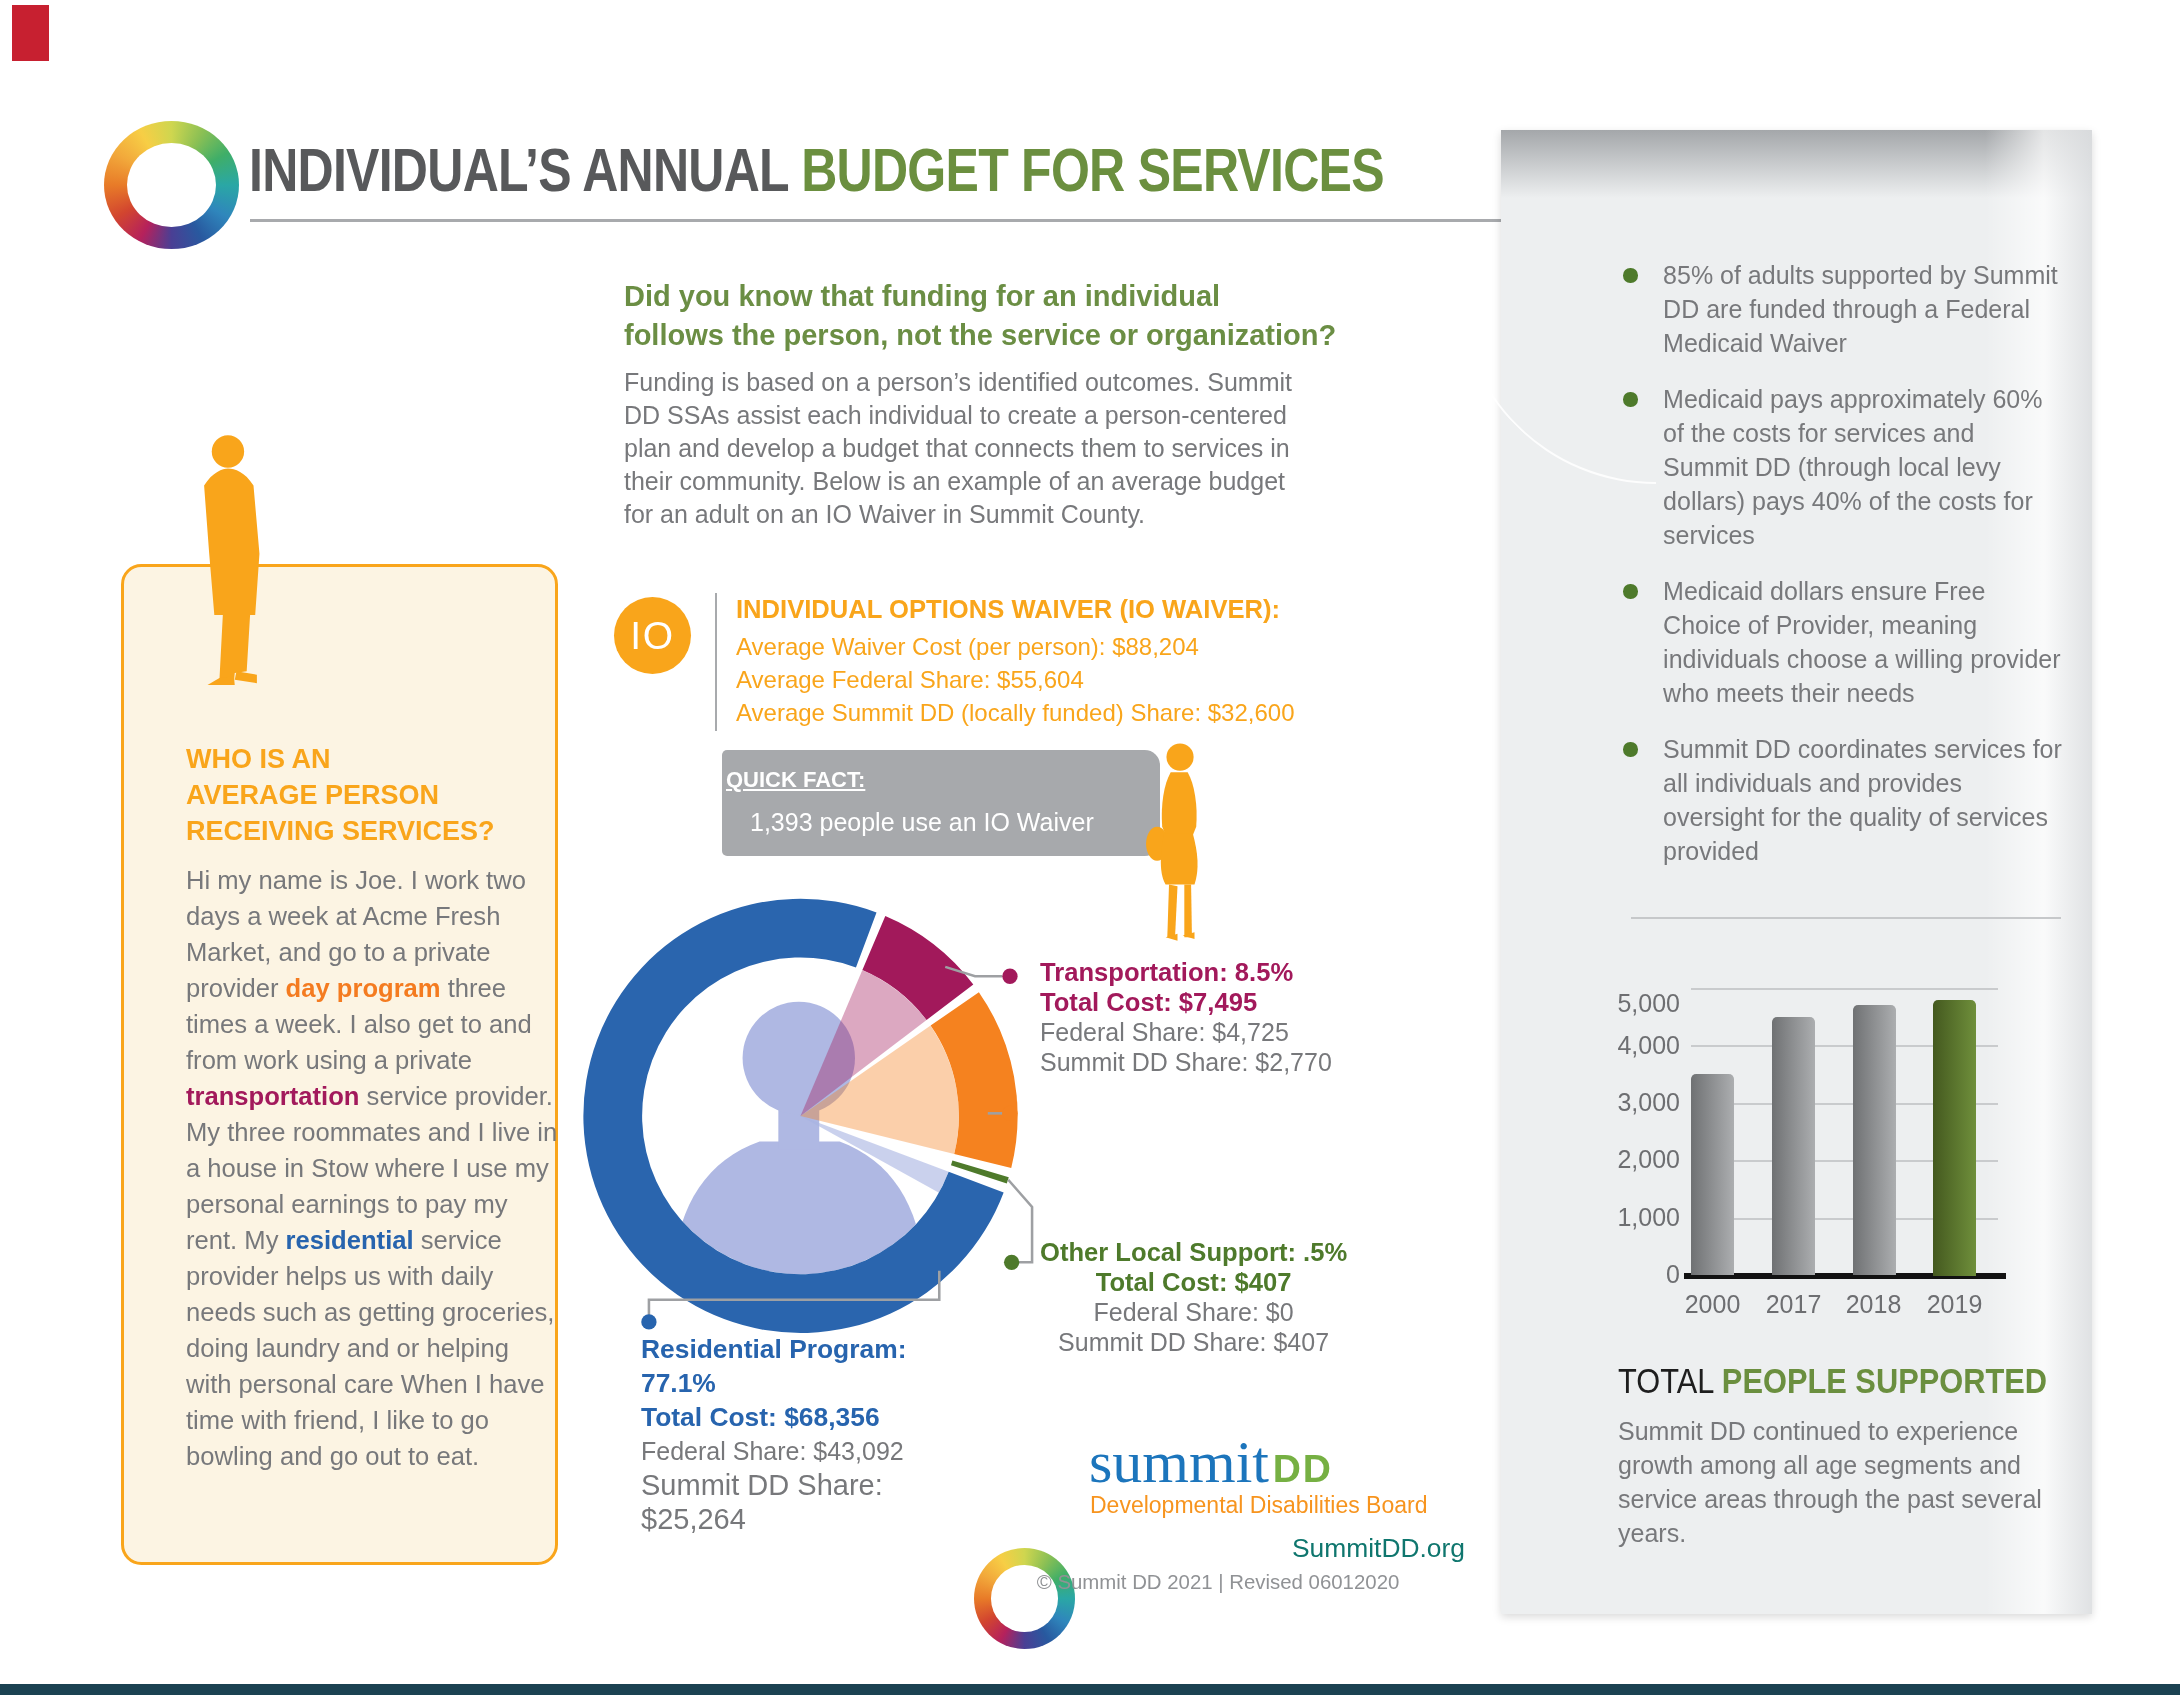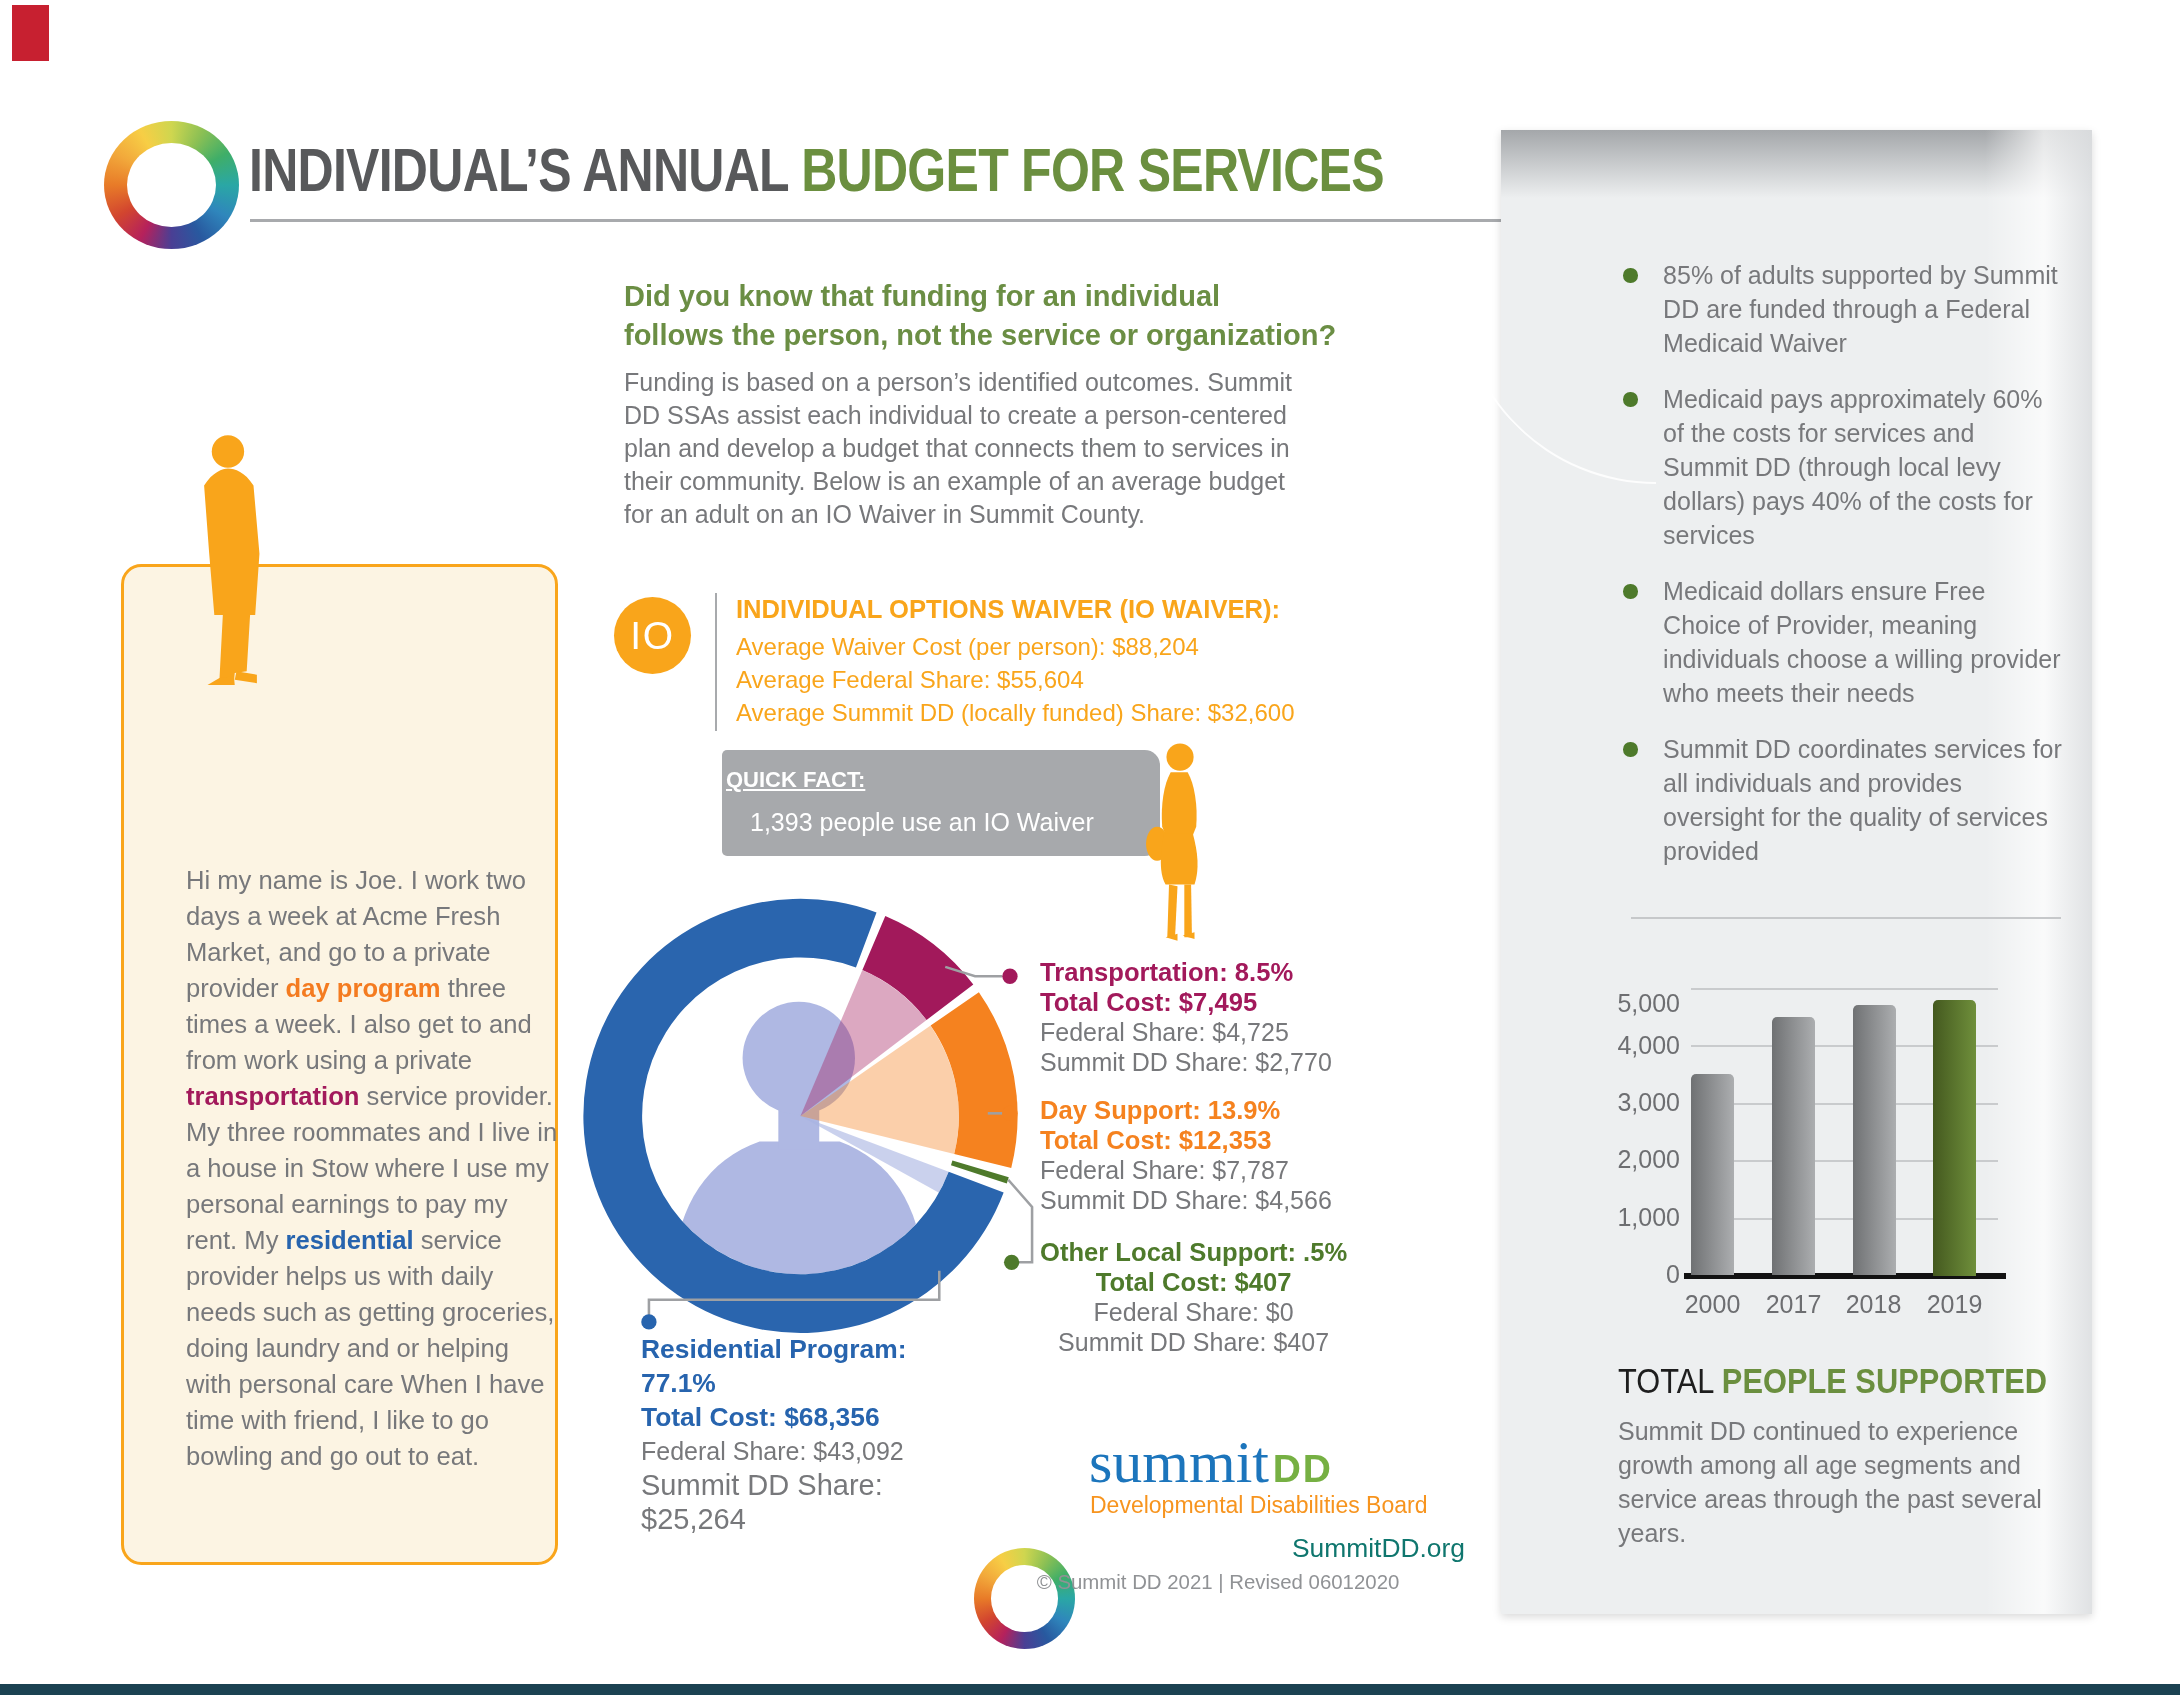--- a/index.html
+++ b/index.html
@@ -119,20 +119,25 @@
 
   <div class="abs" id="who-box"></div>
   <svg class="abs" id="man-svg" viewBox="0 0 130 310">
     <g fill="#F9A51B">
       <circle cx="62" cy="30" r="19"></circle>
       <path d="M34,70 C44,54 56,50 62,50 C70,50 82,54 92,70 L99,150 L94,222 L88,222 L84,288 L70,290 L69,300 L52,298 L56,222 L46,222 L40,150 Z"></path>
       <path d="M52,296 L38,304 L70,304 L69,294 Z"></path>
       <path d="M70,298 L96,302 L96,292 L72,288 Z"></path>
     </g>
   </svg>
+  <div class="abs" id="who-head">
+    <div>WHO IS AN</div>
+    <div>AVERAGE PERSON</div>
+    <div>RECEIVING SERVICES?</div>
+  </div>
   <div class="abs" id="who-body"><span>Hi my name is Joe. I work two days a week at Acme Fresh Market, and go to a private provider </span><span class="w-orange">day program</span><span> three times a week. I also get to and from work using a private </span><span class="w-magenta">transportation</span><span> service provider. My three roommates and I live in a house in Stow where I use my personal earnings to pay my rent. My </span><span class="w-blue">residential</span><span> service provider helps us with daily needs such as getting groceries, doing laundry and or helping with personal care When I have time with friend, I like to go bowling and go out to eat.</span></div>
 
   <div class="abs" id="io-badge">IO</div>
   <div class="abs" id="io-divider"></div>
   <div class="abs" id="io-head">INDIVIDUAL OPTIONS WAIVER (IO WAIVER):</div>
   <div class="abs" id="io-lines">
     <div>Average Waiver Cost (per person): $88,204</div>
     <div>Average Federal Share: $55,604</div>
     <div>Average Summit DD (locally funded) Share: $32,600</div>
   </div>
@@ -188,26 +193,20 @@
       <circle cx="588" cy="442" r="9" fill="#4E7A2B"></circle>
       <circle cx="162" cy="512" r="9" fill="#2764AE"></circle>
     </g>
   </svg>
 
   <div class="abs lbl" id="lbl-trans">
     <span class="b">Transportation: 8.5%</span>
     <span class="b">Total Cost: $7,495</span>
     <span class="g">Federal Share: $4,725</span>
     <span class="g">Summit DD Share: $2,770</span>
-  </div>
-  <div class="abs lbl" id="lbl-day">
-    <span class="b">Day Support: 13.9%</span>
-    <span class="b">Total Cost: $12,353</span>
-    <span class="g">Federal Share: $7,787</span>
-    <span class="g">Summit DD Share: $4,566</span>
   </div>
   <div class="abs lbl" id="lbl-other">
     <span class="b">Other Local Support: .5%</span>
     <span class="b">Total Cost: $407</span>
     <span class="g">Federal Share: $0</span>
     <span class="g">Summit DD Share: $407</span>
   </div>
   <div class="abs lbl" id="lbl-res">
     <span class="b">Residential Program:</span>
     <span class="b">77.1%</span>

